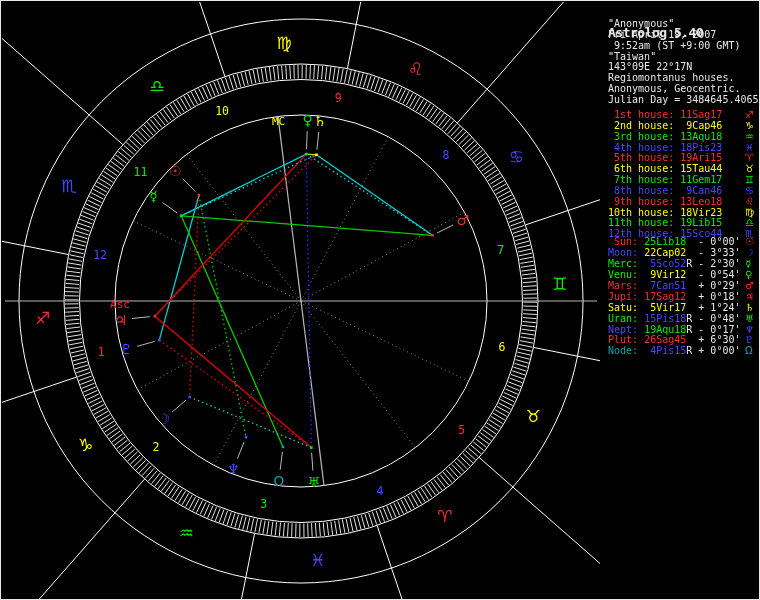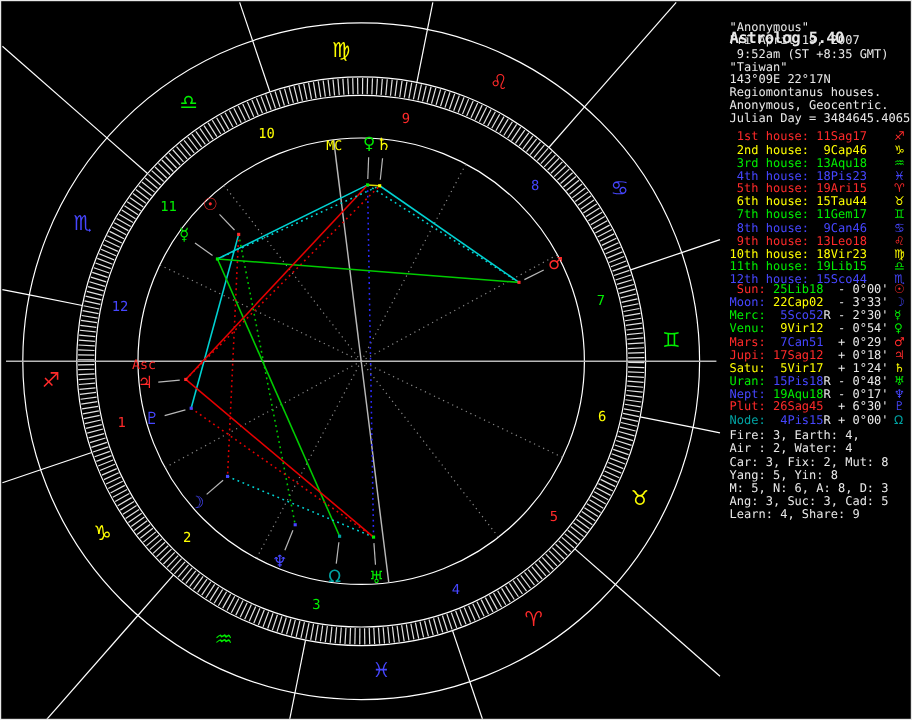--- a/index.html
+++ b/index.html
@@ -497,18 +497,17 @@
         <text x="125.6" y="348.3" fill="#4646ff" font-size="14" text-anchor="middle" dominant-baseline="central">♇</text>
         <line x1="281.4" y1="450.9" x2="279.2" y2="468.7" stroke="#b8b8b8" stroke-width="1"></line>
         <rect x="280.7" y="444.6" width="2.6" height="2.6" fill="#00a3a3"></rect>
         <text x="277.8" y="479.6" fill="#00a3a3" font-size="14" text-anchor="middle" dominant-baseline="central">Ω</text>
         <text x="119.0" y="303.0" fill="#ff2a2a" font-size="11" text-anchor="middle" dominant-baseline="central" class="mono">Asc</text>
         <text x="277.6" y="120.4" fill="#ffff00" font-size="11" text-anchor="middle" dominant-baseline="central" class="mono">MC</text>
       </svg>
   </div>
   <div id="panel">
     <div class="ptitle">Astrolog 5.40</div>
-    <div class="pinfo"><div class="prow">"Anonymous"</div><div class="prow">Fri April 19, 2007</div><div class="prow"> 9:52am (ST +8:35 GMT)</div><div class="prow">"Taiwan"</div><div class="prow">143°09E 22°17N</div><div class="prow">Regiomontanus houses.</div><div class="prow">Anonymous, Geocentric.</div><div class="prow">Julian Day = 3484645.4065</div></div>
+    <div class="pinfo"><div class="prow">"Anonymous"</div><div class="prow">Fri April 19, 2007</div><div class="prow"> 9:52am (ST +9:00 GMT)</div><div class="prow">"Taiwan"</div><div class="prow">143°09E 22°17N</div><div class="prow">Regiomontanus houses.</div><div class="prow">Anonymous, Geocentric.</div><div class="prow">Julian Day = 3484645.4065</div></div>
     <div class="phouses"><div class="prow"><span style="color: rgb(255, 42, 42);"> 1st house: 11Sag17</span><span class="rowglyph" style="color: rgb(255, 42, 42);">♐</span></div><div class="prow"><span style="color: rgb(255, 255, 0);"> 2nd house:  9Cap46</span><span class="rowglyph" style="color: rgb(255, 255, 0);">♑</span></div><div class="prow"><span style="color: rgb(0, 238, 0);"> 3rd house: 13Aqu18</span><span class="rowglyph" style="color: rgb(0, 238, 0);">♒</span></div><div class="prow"><span style="color: rgb(70, 70, 255);"> 4th house: 18Pis23</span><span class="rowglyph" style="color: rgb(70, 70, 255);">♓</span></div><div class="prow"><span style="color: rgb(255, 42, 42);"> 5th house: 19Ari15</span><span class="rowglyph" style="color: rgb(255, 42, 42);">♈</span></div><div class="prow"><span style="color: rgb(255, 255, 0);"> 6th house: 15Tau44</span><span class="rowglyph" style="color: rgb(255, 255, 0);">♉</span></div><div class="prow"><span style="color: rgb(0, 238, 0);"> 7th house: 11Gem17</span><span class="rowglyph" style="color: rgb(0, 238, 0);">♊</span></div><div class="prow"><span style="color: rgb(70, 70, 255);"> 8th house:  9Can46</span><span class="rowglyph" style="color: rgb(70, 70, 255);">♋</span></div><div class="prow"><span style="color: rgb(255, 42, 42);"> 9th house: 13Leo18</span><span class="rowglyph" style="color: rgb(255, 42, 42);">♌</span></div><div class="prow"><span style="color: rgb(255, 255, 0);">10th house: 18Vir23</span><span class="rowglyph" style="color: rgb(255, 255, 0);">♍</span></div><div class="prow"><span style="color: rgb(0, 238, 0);">11th house: 19Lib15</span><span class="rowglyph" style="color: rgb(0, 238, 0);">♎</span></div><div class="prow"><span style="color: rgb(70, 70, 255);">12th house: 15Sco44</span><span class="rowglyph" style="color: rgb(70, 70, 255);">♏</span></div></div>
     <div class="pplanets"><div class="prow2"><span style="color: rgb(255, 42, 42);"> Sun:</span><span style="color: rgb(0, 238, 0);"> 25Lib18</span><span style="color: rgb(232, 232, 232);">  - 0°00'</span><span class="rowglyph" style="color: rgb(255, 42, 42);">☉</span></div><div class="prow2"><span style="color: rgb(70, 70, 255);">Moon:</span><span style="color: rgb(255, 255, 0);"> 22Cap02</span><span style="color: rgb(232, 232, 232);">  - 3°33'</span><span class="rowglyph" style="color: rgb(70, 70, 255);">☽</span></div><div class="prow2"><span style="color: rgb(0, 238, 0);">Merc:</span><span style="color: rgb(70, 70, 255);">  5Sco52</span><span style="color: rgb(232, 232, 232);">R - 2°30'</span><span class="rowglyph" style="color: rgb(0, 238, 0);">☿</span></div><div class="prow2"><span style="color: rgb(0, 238, 0);">Venu:</span><span style="color: rgb(255, 255, 0);">  9Vir12</span><span style="color: rgb(232, 232, 232);">  - 0°54'</span><span class="rowglyph" style="color: rgb(0, 238, 0);">♀</span></div><div class="prow2"><span style="color: rgb(255, 42, 42);">Mars:</span><span style="color: rgb(70, 70, 255);">  7Can51</span><span style="color: rgb(232, 232, 232);">  + 0°29'</span><span class="rowglyph" style="color: rgb(255, 42, 42);">♂</span></div><div class="prow2"><span style="color: rgb(255, 42, 42);">Jupi:</span><span style="color: rgb(255, 42, 42);"> 17Sag12</span><span style="color: rgb(232, 232, 232);">  + 0°18'</span><span class="rowglyph" style="color: rgb(255, 42, 42);">♃</span></div><div class="prow2"><span style="color: rgb(255, 255, 0);">Satu:</span><span style="color: rgb(255, 255, 0);">  5Vir17</span><span style="color: rgb(232, 232, 232);">  + 1°24'</span><span class="rowglyph" style="color: rgb(255, 255, 0);">♄</span></div><div class="prow2"><span style="color: rgb(0, 238, 0);">Uran:</span><span style="color: rgb(70, 70, 255);"> 15Pis18</span><span style="color: rgb(232, 232, 232);">R - 0°48'</span><span class="rowglyph" style="color: rgb(0, 238, 0);">♅</span></div><div class="prow2"><span style="color: rgb(70, 70, 255);">Nept:</span><span style="color: rgb(0, 238, 0);"> 19Aqu18</span><span style="color: rgb(232, 232, 232);">R - 0°17'</span><span class="rowglyph" style="color: rgb(70, 70, 255);">♆</span></div><div class="prow2"><span style="color: rgb(255, 42, 42);">Plut:</span><span style="color: rgb(255, 42, 42);"> 26Sag45</span><span style="color: rgb(232, 232, 232);">  + 6°30'</span><span class="rowglyph" style="color: rgb(70, 70, 255);">♇</span></div><div class="prow2"><span style="color: rgb(0, 163, 163);">Node:</span><span style="color: rgb(70, 70, 255);">  4Pis15</span><span style="color: rgb(232, 232, 232);">R + 0°00'</span><span class="rowglyph" style="color: rgb(0, 163, 163);">Ω</span></div></div>
-    <div class="pstats"><div class="srow">Fire: 3, Earth: 4,</div><div class="srow">Air : 2, Water: 4</div><div class="srow">Car: 3, Fix: 2, Mut: 8</div><div class="srow">Yang: 5, Yin: 8</div><div class="srow">M: 5, N: 6, A: 8, D: 3</div><div class="srow">Ang: 3, Suc: 3, Cad: 5</div><div class="srow">Learn: 4, Share: 9</div></div>
   </div>
 </div>
 
 </body></html>

